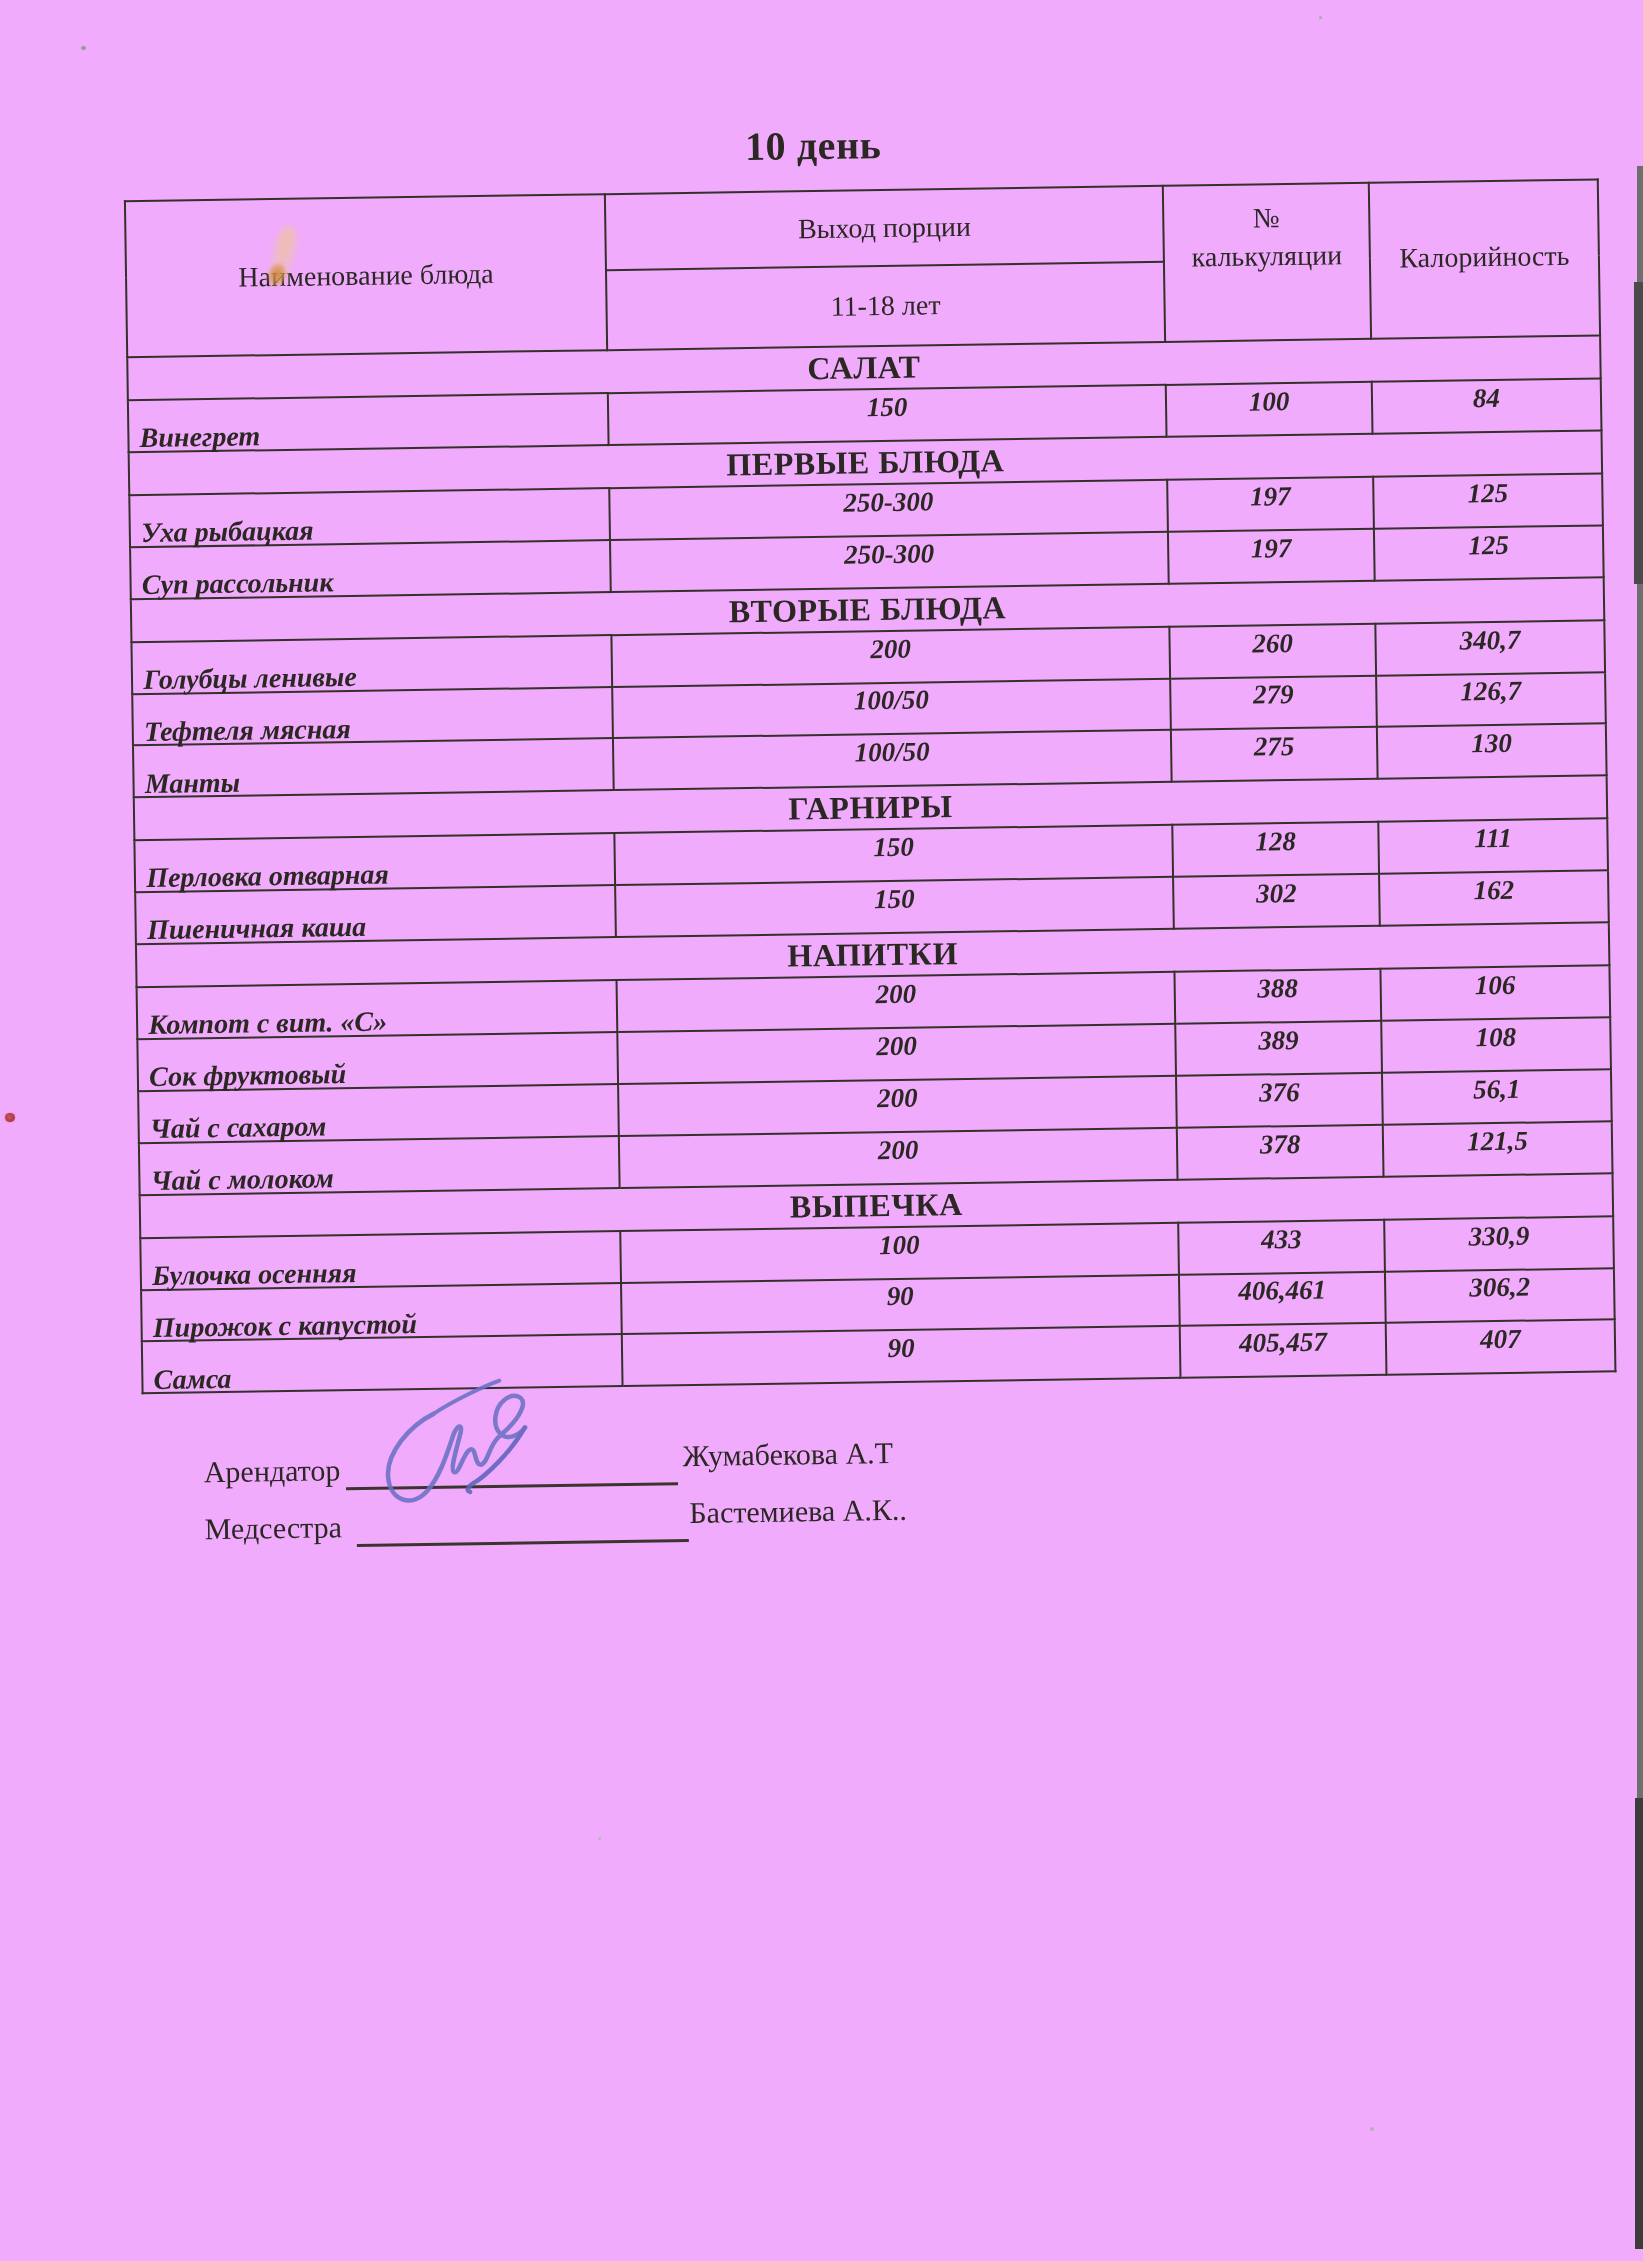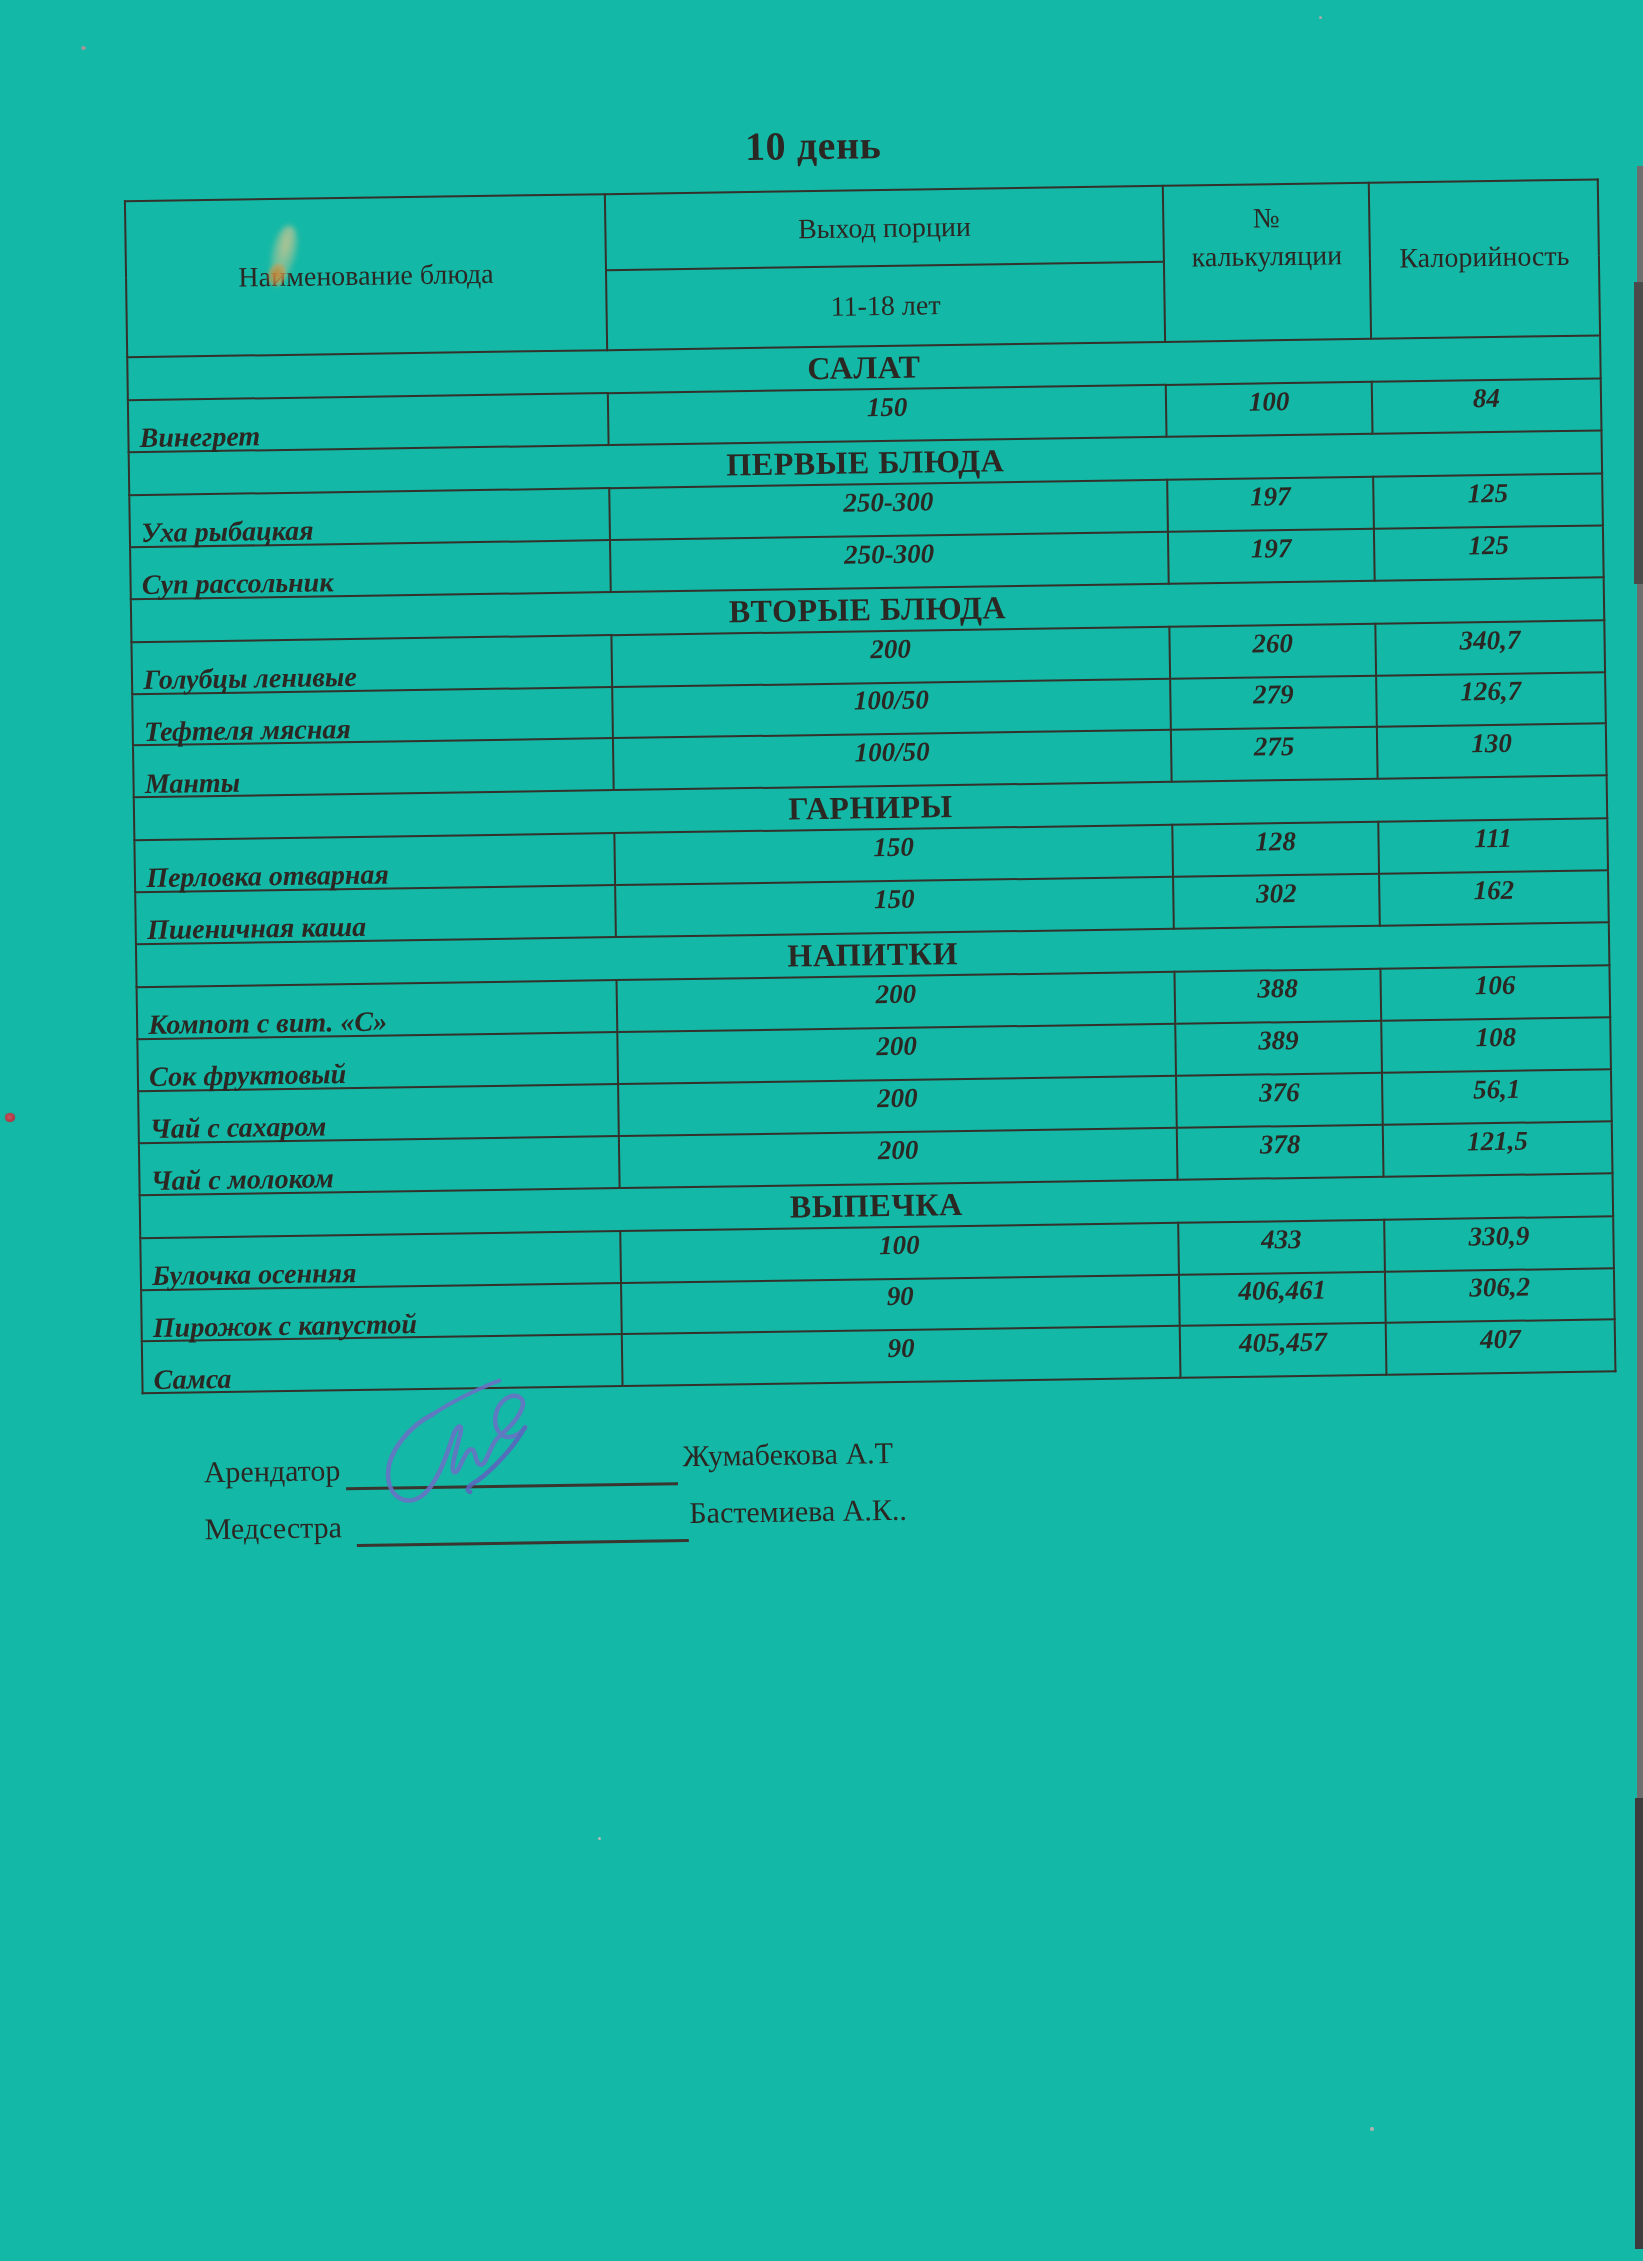--- a/index.html
+++ b/index.html
@@ -1,17 +1,17 @@
 <!DOCTYPE html>
 <html style="font-size:10.3px"><head>
 <meta charset="utf-8">
 <style>
   html,body{margin:0;padding:0;background:#ffffff;}
   body{width:1644px;height:2261px;overflow:hidden;}
-  .page{position:relative;width:1644px;height:2261px;background:#14b8a6;
+  .page{position:relative;width:1644px;height:2261px;background:#f0abfc;
         font-family:"Liberation Serif","DejaVu Serif",serif;color:#2b2723;}
   .rot{position:absolute;left:0;top:0;width:1644px;height:2261px;
        transform:rotate(-0.85deg);transform-origin:822px 741px;}
 
   .title{position:absolute;top:122px;left:0;width:1644px;margin:0;
          text-align:center;font-size:40px;font-weight:bold;letter-spacing:0.6px;}
 
   table.menu{position:absolute;top:190px;left:132px;width:1473px;
              border-collapse:collapse;table-layout:fixed;}
   table.menu th,table.menu td{border:2.6px solid #34302a;overflow:visible;}

